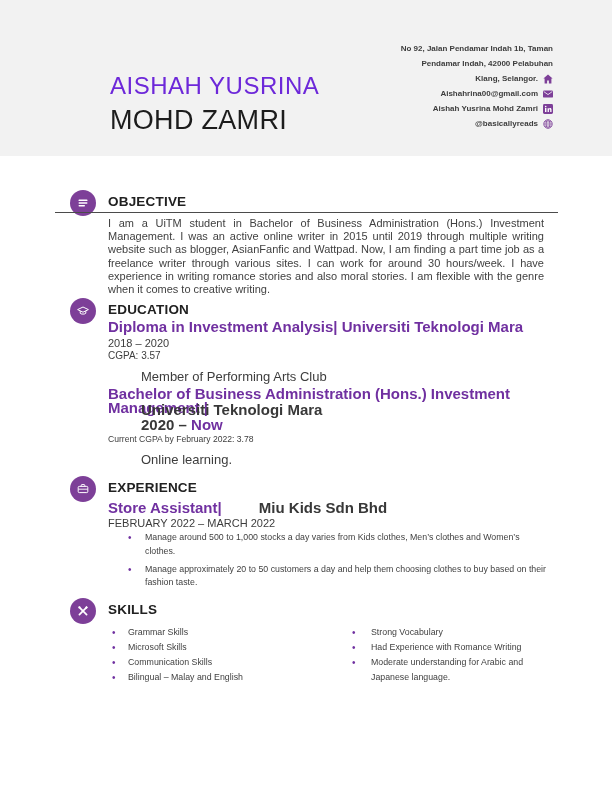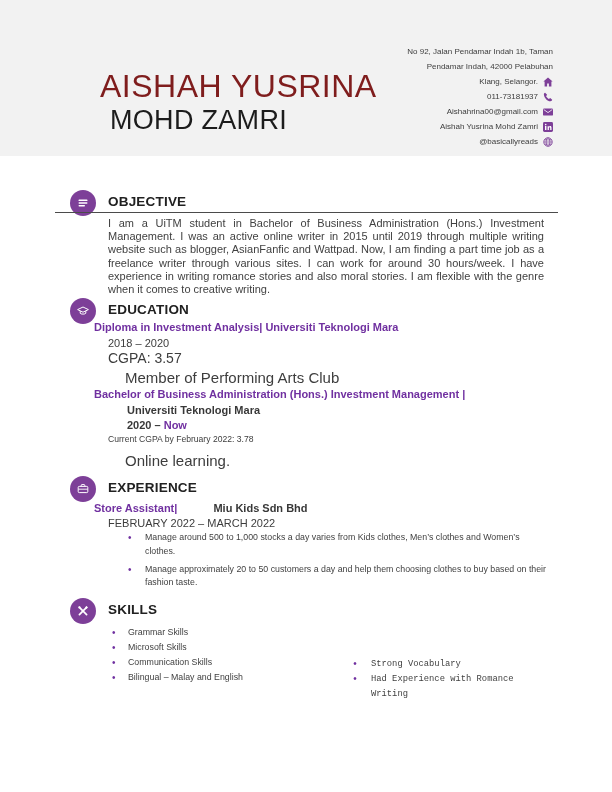--- a/index.html
+++ b/index.html
@@ -13,25 +13,25 @@
     overflow: hidden;
   }
   .header-band {
     position: absolute;
     left: 0; top: 0;
     width: 612px; height: 156px;
     background: #f2f2f2;
   }
   .name-first {
     position: absolute;
-    left: 100px; top: 72px;
-    font-size: 32px;
+    left: 110px; top: 72px;
+    font-size: 24px;
     font-weight: 400;
     letter-spacing: 0.5px;
-    color: #7f1d1d;
+    color: #6d28d9;
     line-height: 28px;
   }
   .name-last {
     position: absolute;
     left: 110px; top: 105px;
     font-size: 27px;
     font-weight: 400;
     letter-spacing: 0.3px;
     color: #1c1c1c;
     line-height: 30px;
@@ -41,24 +41,25 @@
     position: absolute;
     top: 44px;
     right: 59px;
     text-align: right;
     font-size: 8px;
     color: #3d3d3d;
   }
   .contact-line {
     display: flex;
     justify-content: flex-end;
-    align-items: center;
+    align-items: flex-start;
     height: 15px;
     gap: 5px;
     white-space: nowrap;
+    font-weight: bold;
   }
   .contact-line .ci {
     width: 10px; height: 10px;
     flex: 0 0 auto;
     display: inline-flex;
   }
   .section-icon {
     position: absolute;
     left: 70px;
     width: 26px; height: 26px;
@@ -88,42 +89,42 @@
     width: 436px;
     font-size: 11px;
     line-height: 13.2px;
     text-align: justify;
     color: #414141;
   }
   .accent-bold { color: #7030a0; font-weight: 700; }
   .dark-bold { color: #383838; font-weight: 700; margin-left: 33px; }
   .sub-heading {
     position: absolute;
-    left: 94px;
-    font-size: 11px;
+    left: 108px;
+    font-size: 15px;
     font-weight: 700;
     line-height: 14px;
     width: 440px;
   }
   .plain-line {
     position: absolute;
     left: 108px;
     font-size: 11px;
     color: #3d3d3d;
   }
   .small-line {
     position: absolute;
     left: 108px;
-    font-size: 14px;
+    font-size: 10px;
     color: #3d3d3d;
   }
   .note-line {
     position: absolute;
-    left: 108px;
-    font-size: 15px;
+    left: 124px;
+    font-size: 13px;
     color: #3d3d3d;
     padding-left: 17px;
   }
   ul.bullets {
     position: absolute;
     list-style: none;
   }
   ul.bullets li {
     position: relative;
     font-size: 8.8px;
@@ -132,21 +133,21 @@
   ul.bullets li::before {
     content: "\2022";
     position: absolute;
     left: 0;
     color: #7030a0;
     font-size: 10px;
   }
   .exp-bullets { left: 128px; top: 531px; width: 418px; }
   .exp-bullets li { padding-left: 17px; line-height: 13.6px; margin-bottom: 4.5px; }
   .skills-col-left  { left: 112px; top: 625px; width: 228px; }
-  .skills-col-right { left: 352px; top: 657px; width: 202px; font-family: Liberation Mono, monospace; }
+  .skills-col-right { left: 352px; top: 625px; width: 202px; }
   .skills-col-left li, .skills-col-right li { padding-left: 16px; line-height: 15px; }
   .skills-col-right li { padding-left: 19px; }
 </style>
 </head>
 <body>
 
 <div class="page">
   <div class="header-band"></div>
 
   <div class="name-first">AISHAH YUSRINA</div>
@@ -157,28 +158,20 @@
       <span>No 92, Jalan Pendamar Indah 1b, Taman</span>
     </div>
     <div class="contact-line">
       <span>Pendamar Indah, 42000 Pelabuhan</span>
     </div>
     <div class="contact-line">
       <span>Klang, Selangor.</span>
       <span class="ci">
         <svg viewBox="0 0 10 10" width="10" height="10">
             <path d="M5 0.4 L9.6 4.6 H8.4 V9.5 H5.9 V6.4 H4.1 V9.5 H1.6 V4.6 H0.4 Z" fill="#7d3f98"></path>
-          </svg>
-      </span>
-    </div>
-    <div class="contact-line">
-      <span>011-73181937</span>
-      <span class="ci">
-        <svg viewBox="0 0 10 10" width="10" height="10">
-            <path d="M2.1 0.8 C1.2 1 0.8 1.8 0.9 2.8 C1.1 4.5 2 6.2 3.3 7.4 C4.5 8.6 6 9.3 7.5 9.2 C8.4 9.1 9.1 8.6 9.2 7.8 L7.2 5.9 L5.9 7 C4.9 6.5 3.6 5.2 3.1 4.2 L4.1 2.8 Z" fill="#7d3f98"></path>
           </svg>
       </span>
     </div>
     <div class="contact-line">
       <span>Aishahrina00@gmail.com</span>
       <span class="ci">
         <svg viewBox="0 0 10 10" width="10" height="10">
             <rect x="0" y="1.4" width="10" height="7.2" rx="1.2" fill="#7d3f98"></rect>
             <path d="M0.8 2.6 L5 5.6 L9.2 2.6" stroke="#ffffff" stroke-width="0.8" fill="none"></path>
           </svg>
@@ -270,14 +263,15 @@
   <div class="section-title" style="top:602px">SKILLS</div>
   <ul class="bullets skills-col-left">
       <li>Grammar Skills</li>
       <li>Microsoft Skills</li>
       <li>Communication Skills</li>
       <li>Bilingual – Malay and English</li>
     </ul>
   <ul class="bullets skills-col-right">
       <li>Strong Vocabulary</li>
       <li>Had Experience with Romance Writing</li>
+      <li>Moderate understanding for Arabic and Japanese language.</li>
     </ul>
 </div>
 
 </body></html>

